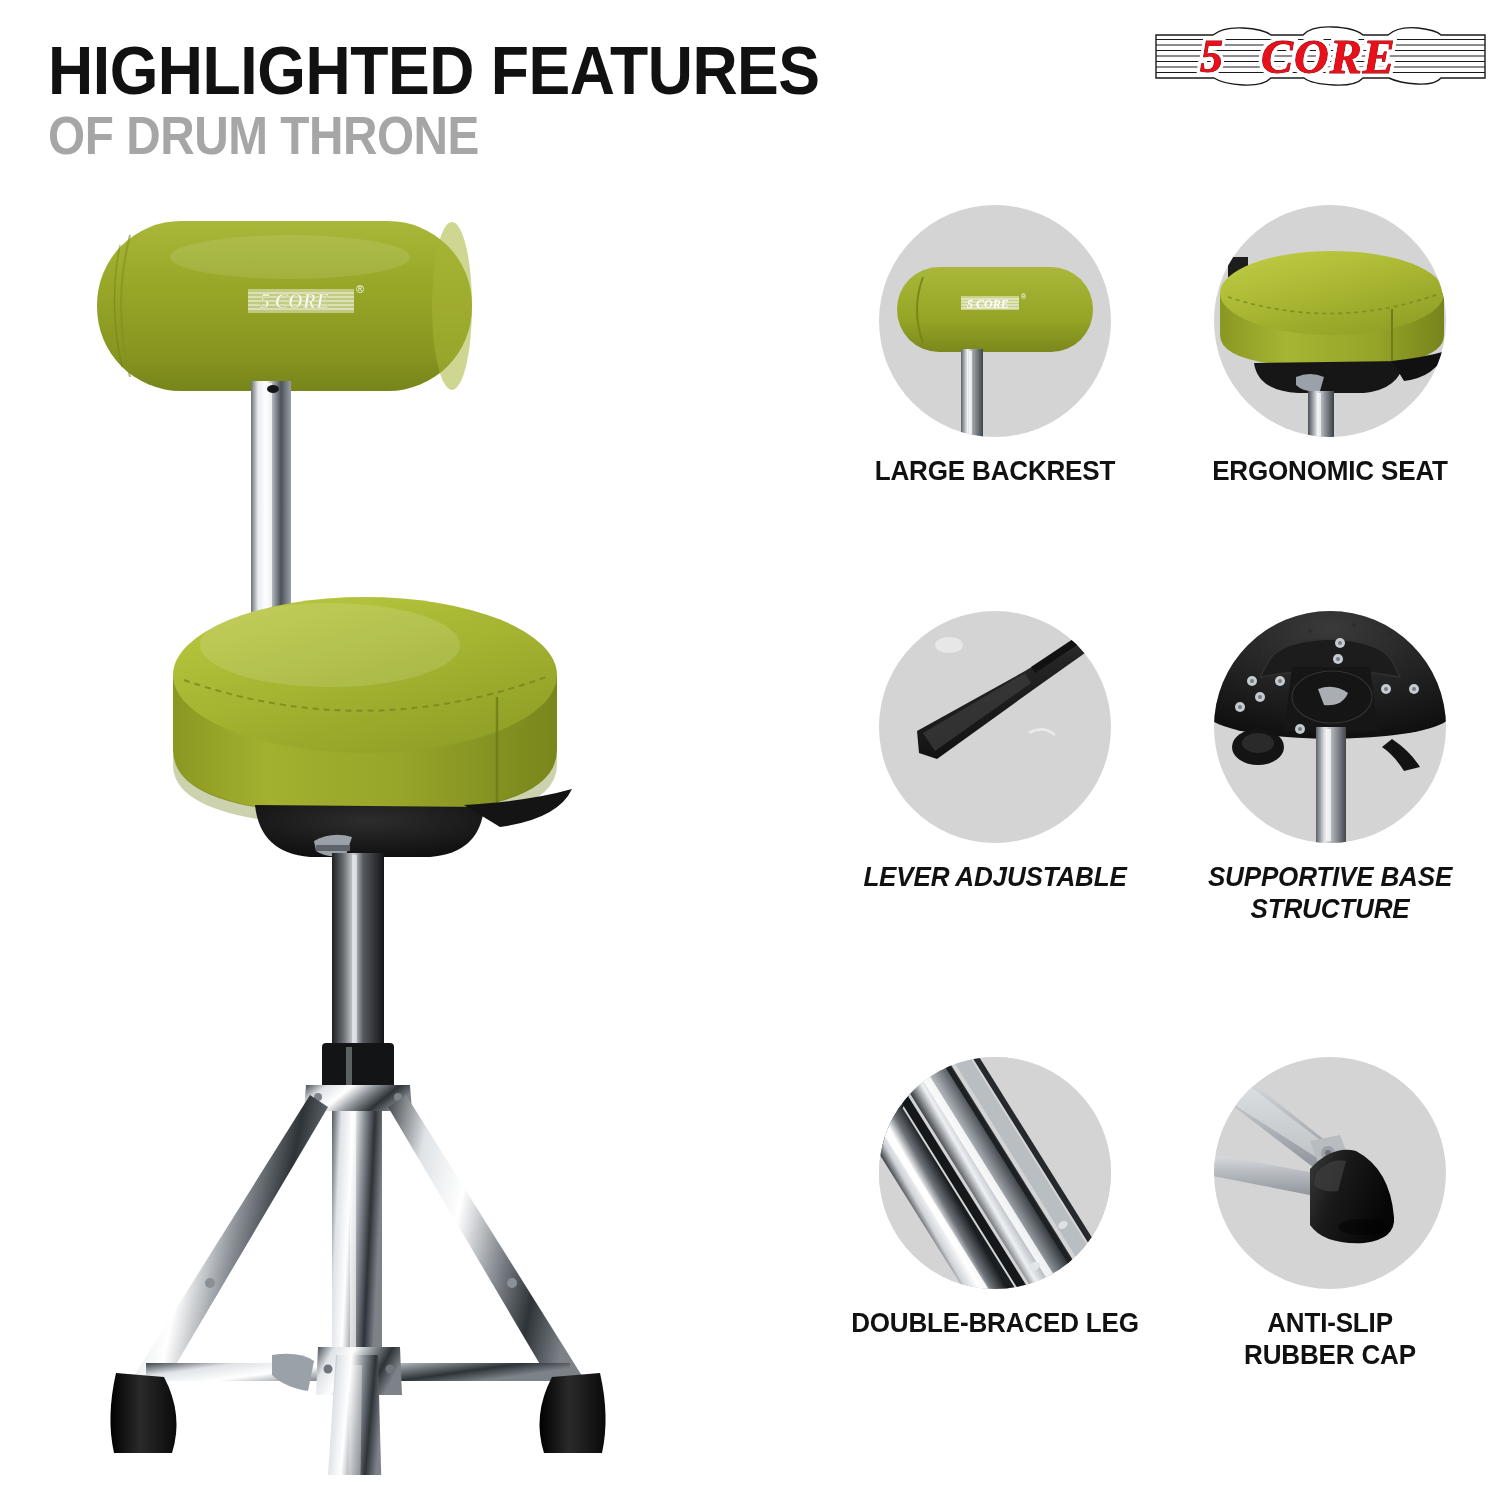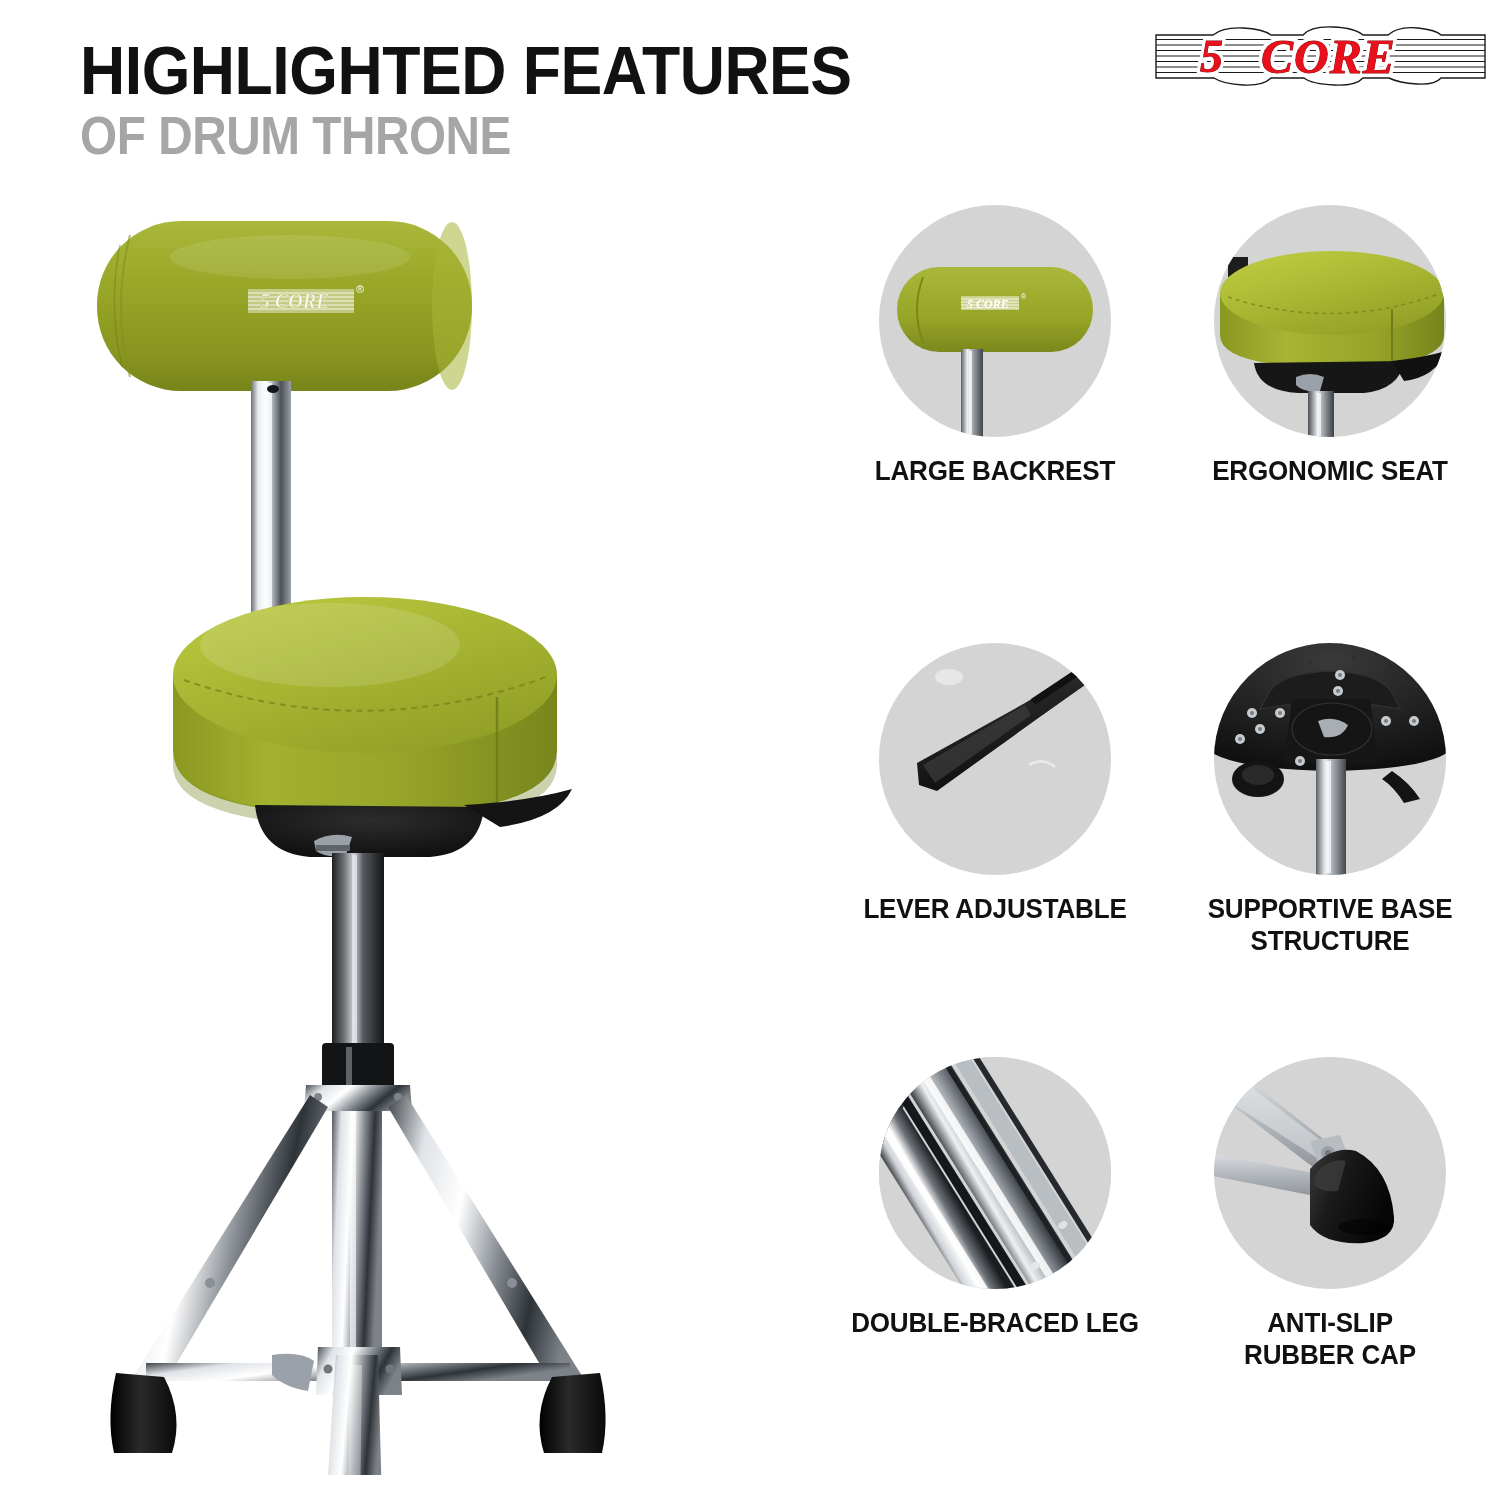--- a/index.html
+++ b/index.html
@@ -7,21 +7,21 @@
   body {
     background:#ffffff;
     font-family:"Liberation Sans", sans-serif;
     position:relative;
     overflow:hidden;
   }
 
   
   #header { position:absolute; left:0; top:0; width:1500px; height:200px; }
 
-  #title-block { position:absolute; left:48px; top:38px;margin-left:32px; }
+  #title-block { position:absolute; left:48px; top:38px; }
   #title-main {
     font-size:68px; font-weight:bold; color:#111111;
     letter-spacing:-0.5px; line-height:0.96;
     transform:scaleX(0.92); transform-origin:left center;
     white-space:nowrap;
   }
   #title-sub {
     font-size:53px; font-weight:bold; color:#a6a6a6;
     letter-spacing:-0.5px; line-height:1.0; margin-top:6px;
     transform:scaleX(0.90); transform-origin:left center;
@@ -48,21 +48,21 @@
   }
   .feature-circle svg { position:absolute; left:0; top:0; width:232px; height:232px; }
   .feature-label {
     margin-top:18px; text-align:center;
     font-size:28px; font-weight:bold; color:#111111;
     letter-spacing:-0.2px; line-height:1.15;
     transform:scaleX(0.93);
   }
 
   .c-r1 { top:0px; }
-  .c-r2 { top:438px; }
+  .c-r2 { top:406px;font-style:italic; }
   .c-r3 { top:852px; }
   .c-left  { left:20px; }
   .c-right { left:355px; }
 </style>
 </head>
 <body>
 
 <div id="header">
 
   <div id="title-block">

